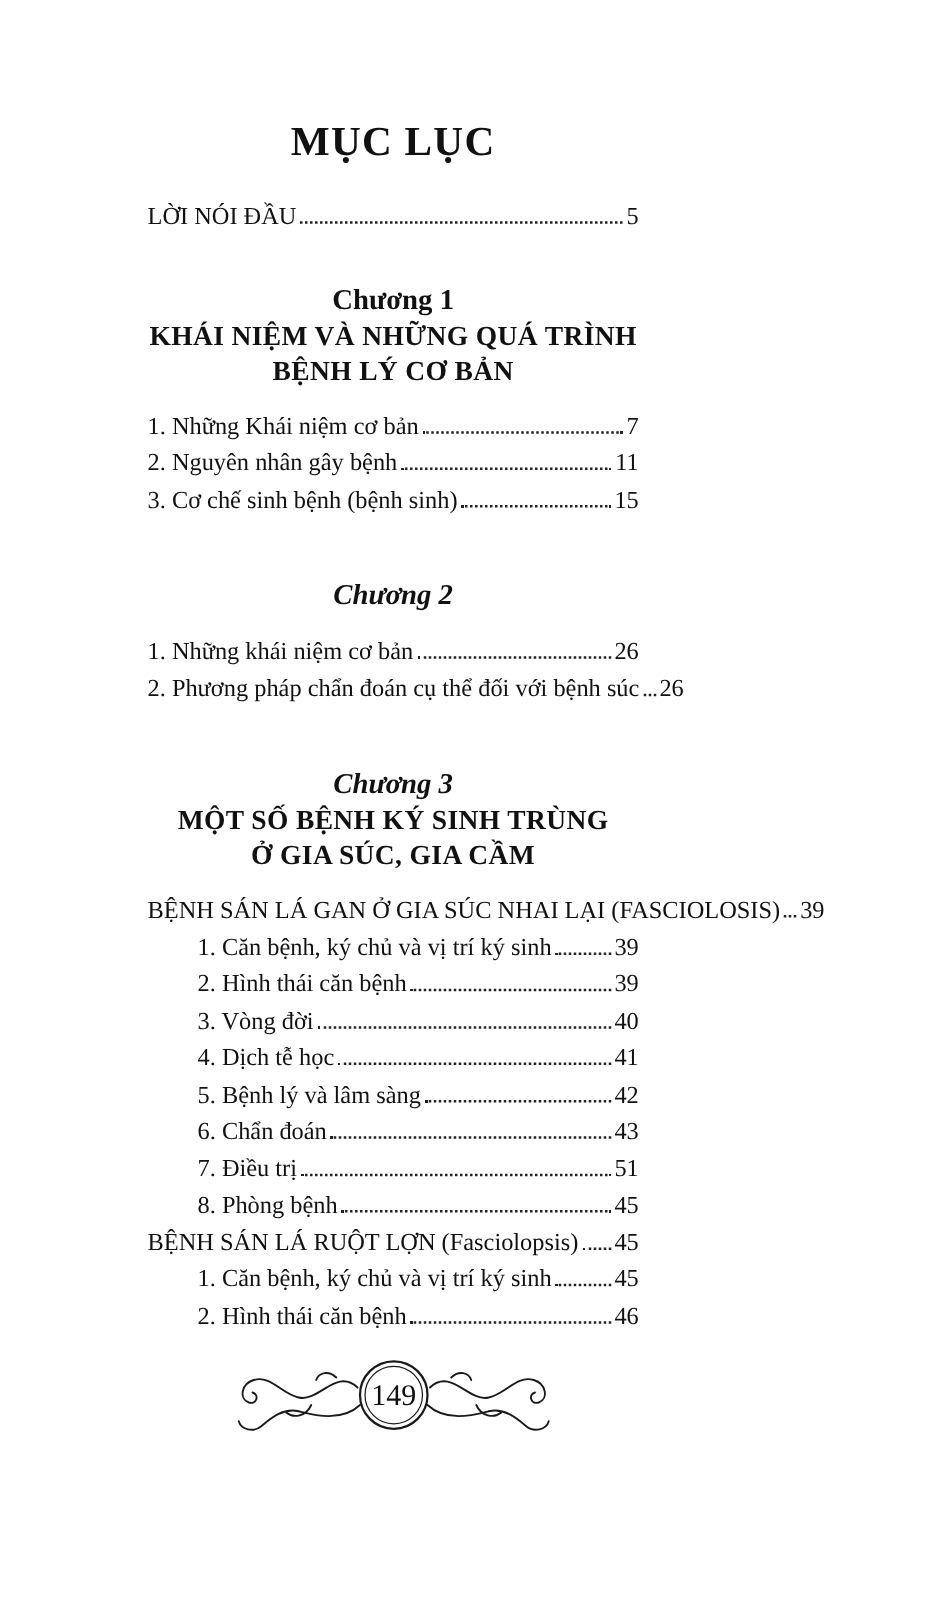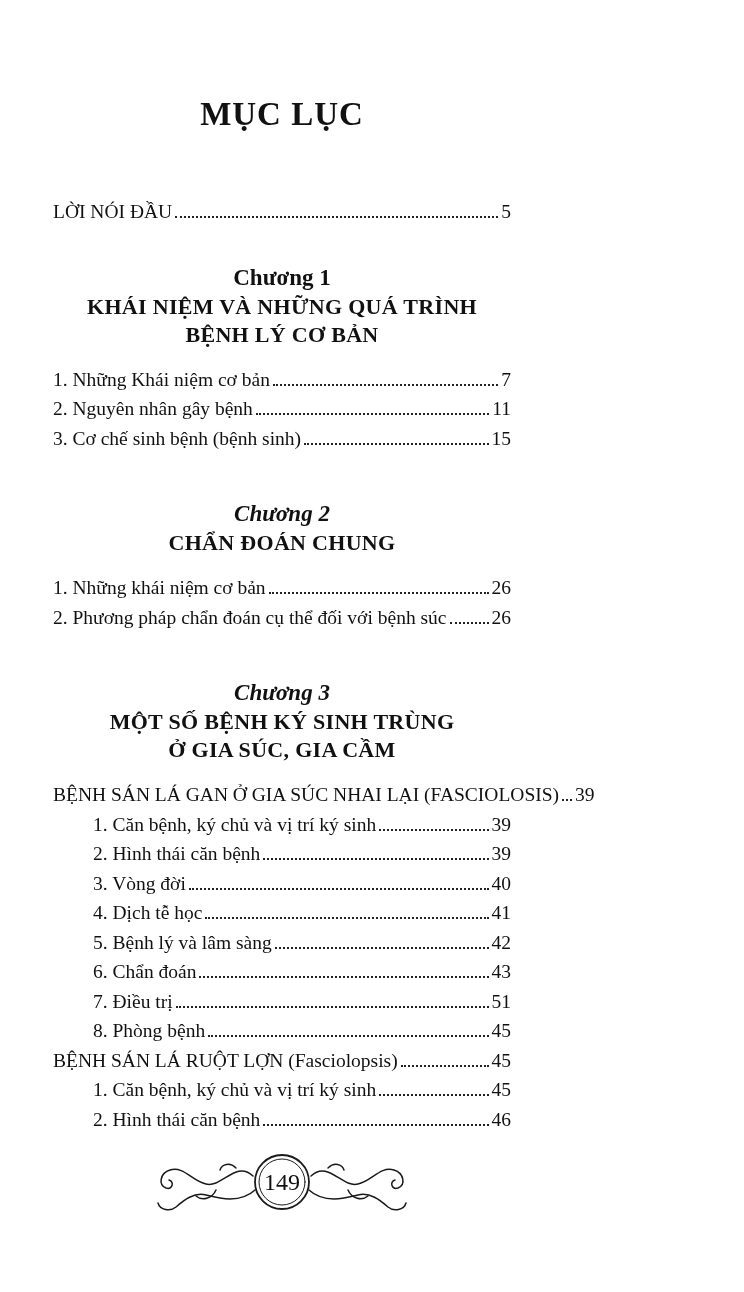--- a/index.html
+++ b/index.html
@@ -7,21 +7,21 @@
   body {
     width: 744px;
     height: 1292px;
     overflow: hidden;
     font-family: "Liberation Serif", serif;
     color: #111111;
   }
   .sheet {
     width: 595px;
     height: 1292px;
-    padding: 96px 84px 0 53px;
+    padding: 96px 84px 0 118px;
     position: relative;
   }
   .toc-title {
     text-align: center;
     font-size: 33px;
     font-weight: bold;
     letter-spacing: 1px;
     font-family: "Liberation Serif", serif;
   }
   .entry {
@@ -33,21 +33,21 @@
   }
   .entry .label { flex: 0 0 auto; }
   .entry .dots {
     flex: 1 1 auto;
     border-bottom: 2px dotted #222222;
     margin: 0 3px;
     min-width: 10px;
   }
   .entry .page-num { flex: 0 0 auto; }
   .entry.indent { padding-left: 40px; }
-  .front-matter { margin-top: 64px; }
+  .front-matter { margin-top: 26px; }
   .chapter { text-align: center; }
   .chapter-label {
     font-size: 23px;
     font-weight: bold;
     line-height: 30px;
   }
   .chapter-label.italic { font-style: italic; }
   .chapter-title {
     font-size: 22px;
     font-weight: bold;
@@ -98,21 +98,20 @@
     </div>
     <div class="entry">
       <span class="label">3. Cơ chế sinh bệnh (bệnh sinh)</span>
       <span class="dots"></span>
       <span class="page-num">15</span>
     </div>
   </div>
 
   <div class="chapter chapter-2">
     <div class="chapter-label italic">Chương 2</div>
-    <div class="chapter-title">CHẨN ĐOÁN CHUNG</div>
   </div>
   <div class="entries">
     <div class="entry">
       <span class="label">1. Những khái niệm cơ bản</span>
       <span class="dots"></span>
       <span class="page-num">26</span>
     </div>
     <div class="entry">
       <span class="label">2. Phương pháp chẩn đoán cụ thể đối với bệnh súc</span>
       <span class="dots"></span>

